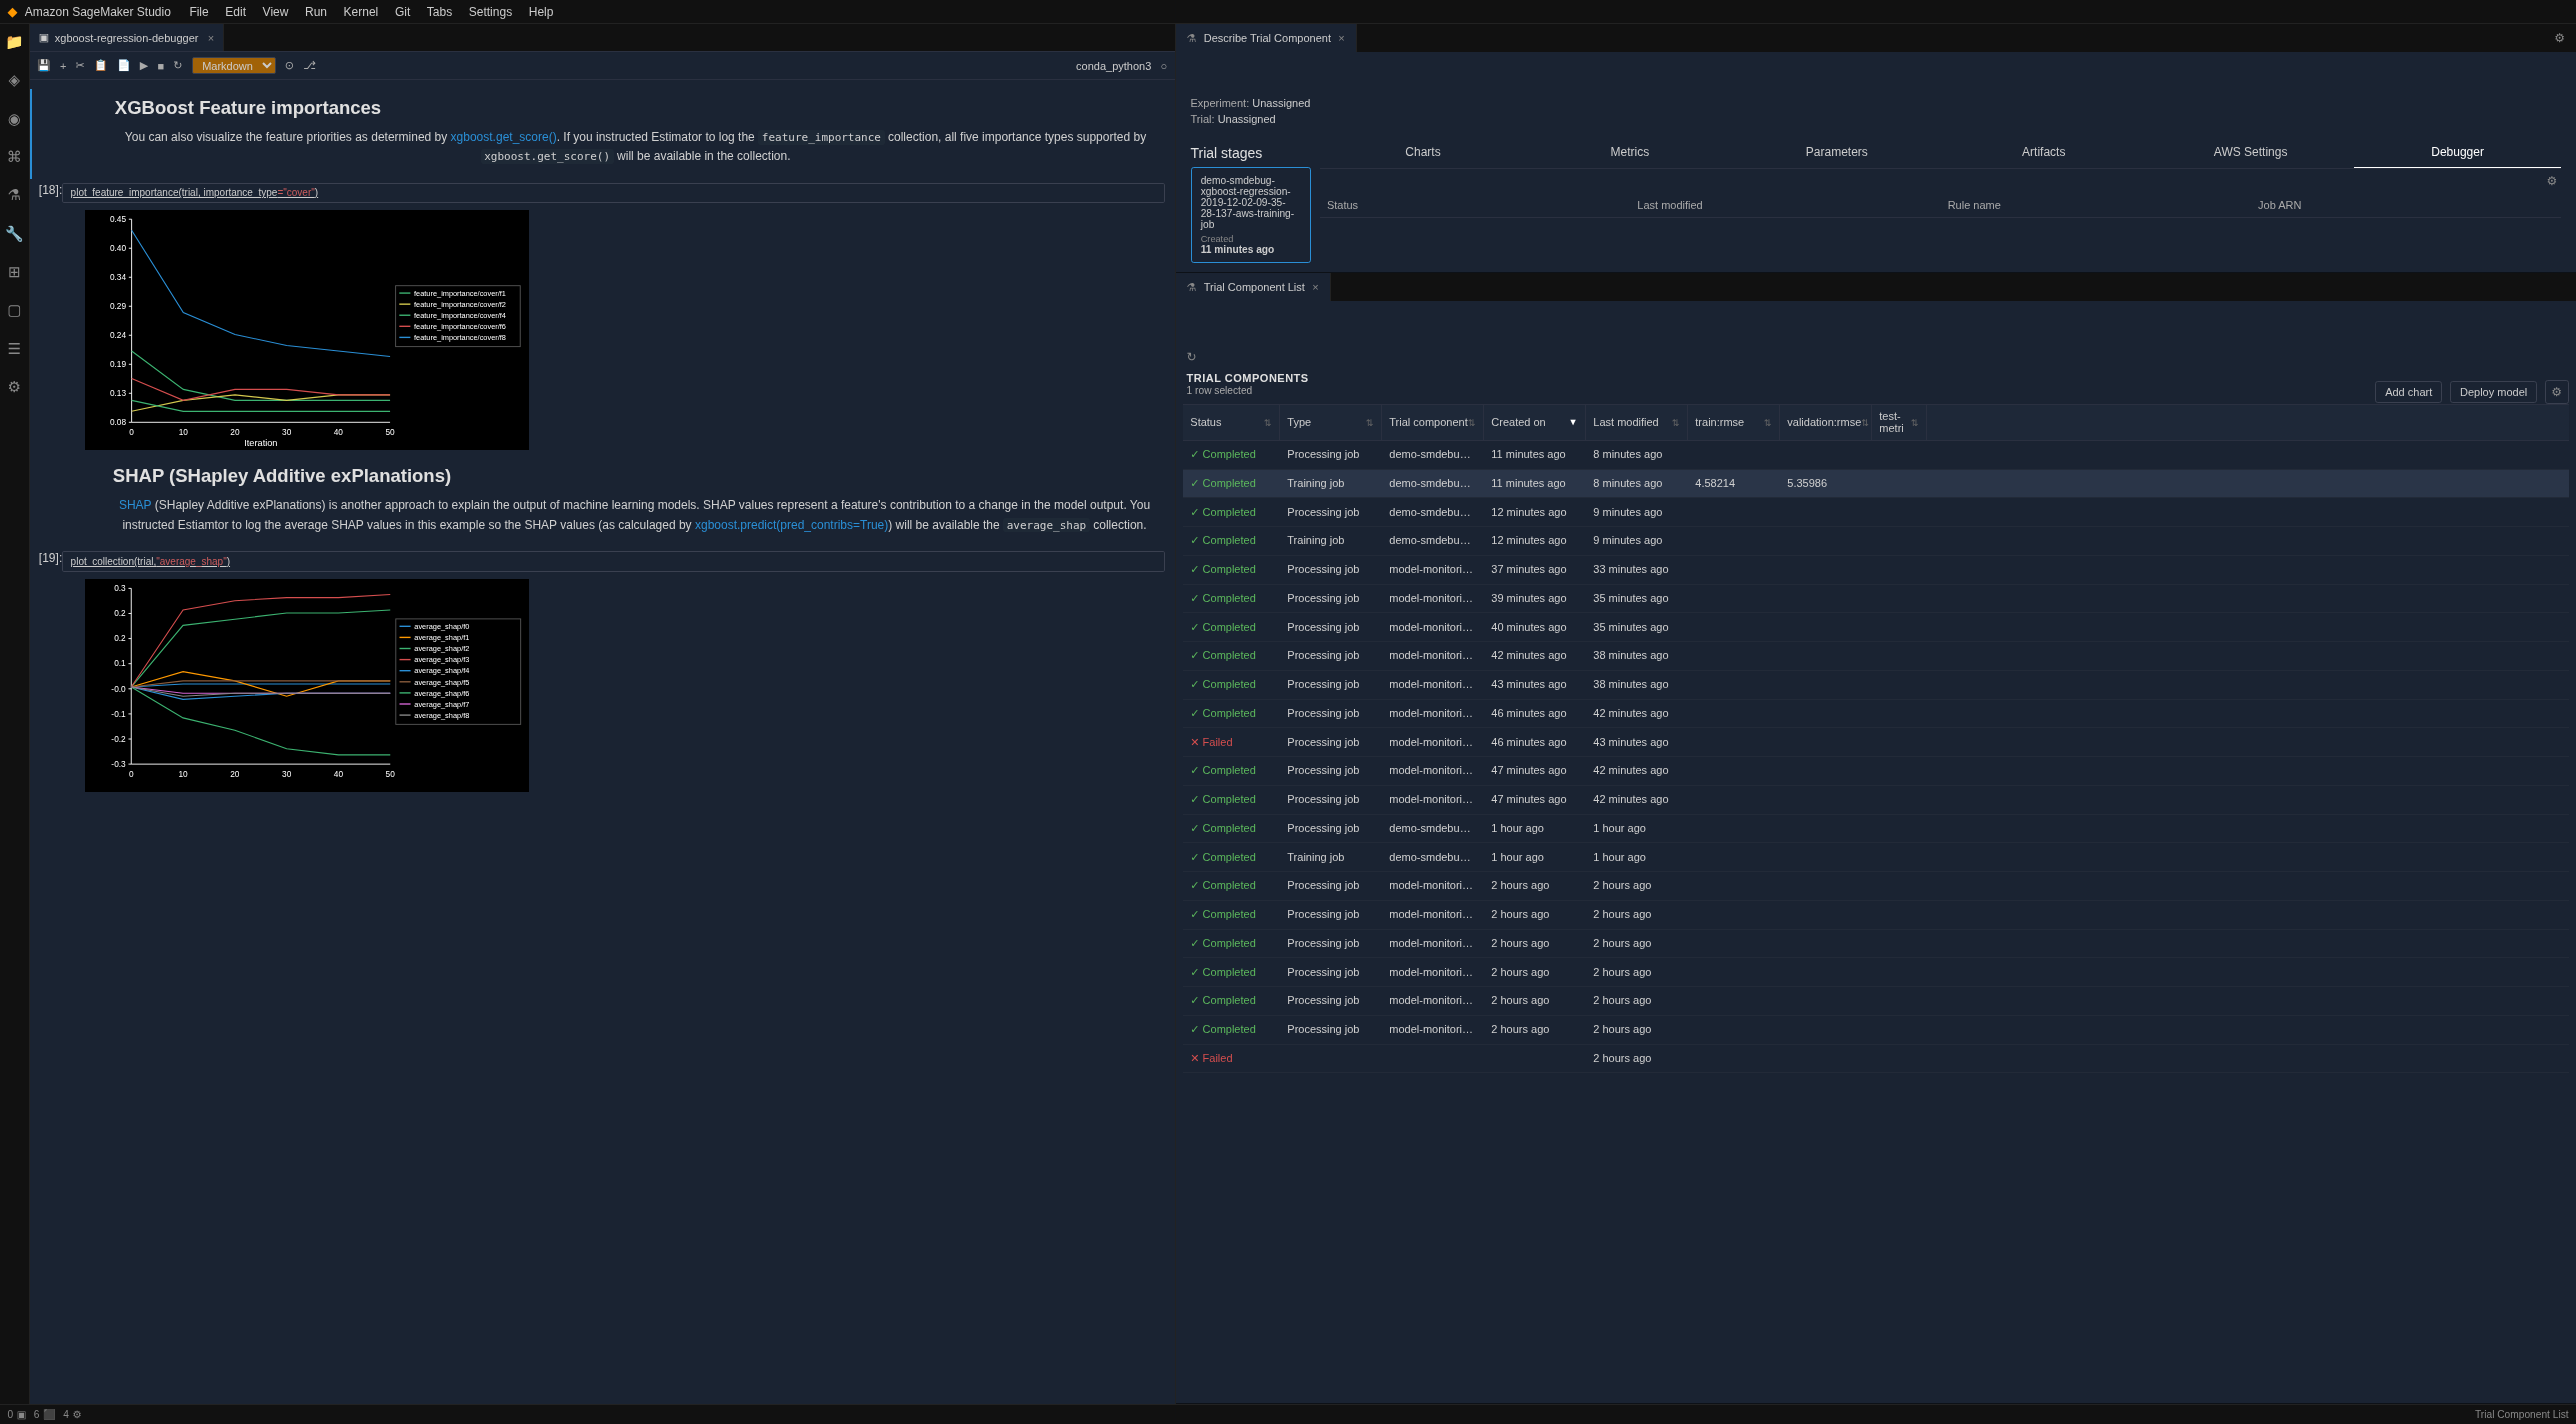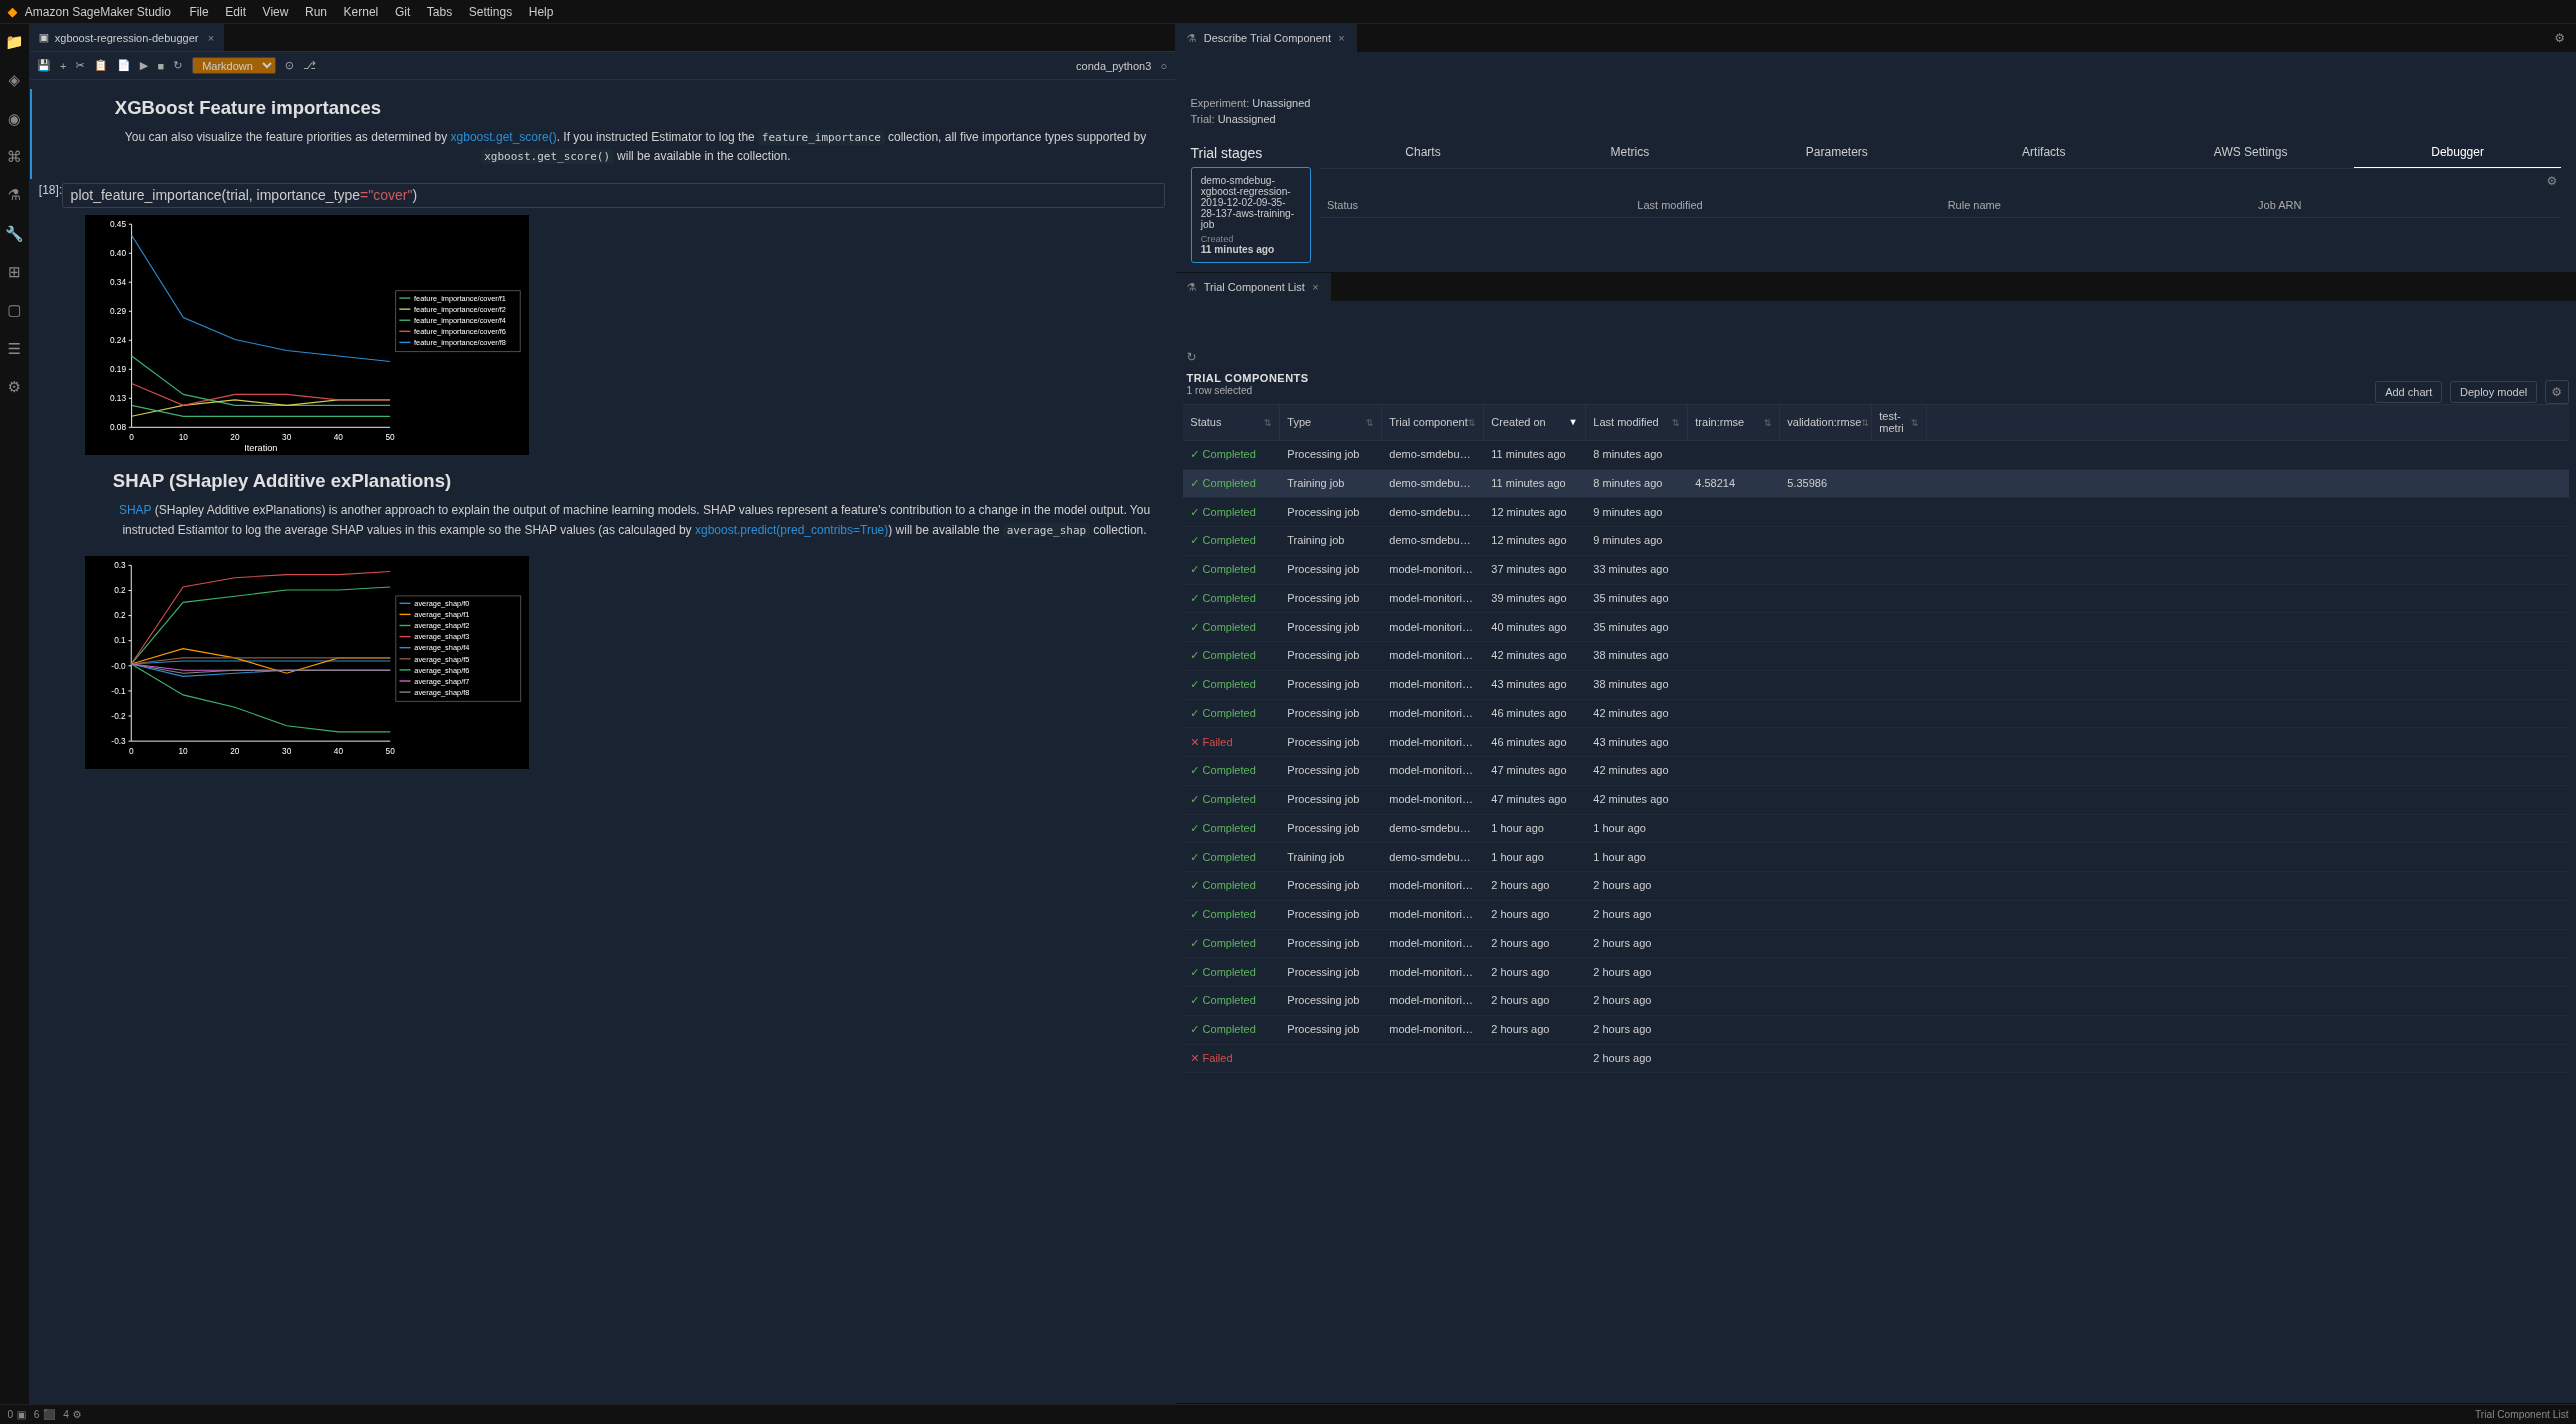--- a/index.html
+++ b/index.html
@@ -35,21 +35,21 @@
 .cell.md .prompt { width: 46px; }
 .cell .prompt { width: 46px; text-align: right; color: #6a8caf; font-family: monospace; font-size: 11px; padding-right: 9.2px; padding-top: 1.8px; }
 .cell.active { border-left: 2.8px solid #2a8fd6; }
 .md-body { flex: 1; padding: 3.7px 9.2px 3.7px 28px; color: #ccc; }
 .md-body h2 { font-size: 18.5px; font-weight: 700; color: #e0e0e0; margin-bottom: 9.2px; }
 .md-body p { font-size: 12px; line-height: 1.6; color: #d0d0d0; margin-bottom: 5.5px; text-align: center; }
 .md-body a { color: #2a8fd6; text-decoration: none; }
 .md-body code { font-family: monospace; background: #1e2936; padding: 0.9px 3.7px; border-radius: 2.8px; font-size: 11px; }
 
 .code-cell { display: flex; padding: 3.7px 9.2px; }
-.code-input { flex: 1; border: 0.9px solid #3a4050; background: #1a2332; padding: 3.7px 7.4px; font-family: monospace; font-size: 14px; color: #ccc; border-radius: 1.8px; }
+.code-input { flex: 1; border: 0.9px solid #3a4050; background: #1a2332; padding: 3.7px 7.4px; font-family: monospace; font-size: 10px; color: #ccc; border-radius: 1.8px; text-decoration: underline; }
 .code-input .fn { color: #ccc; }
 .code-input .str { color: #cd5c5c; }
 
 .output-img { margin-left: 55px; margin-top: 3.7px; margin-bottom: 7.4px; }
 .output-img svg { display: block; background: #000; }
 
 
 .right-panels { flex: 1 1 55%; display: flex; flex-direction: column; min-width: 0; }
 .panel { display: flex; flex-direction: column; background: #1a2332; border-bottom: 0.9px solid #0d1117; }
 .panel.top { flex: 0 0 231px; }
@@ -253,20 +253,26 @@
         <div class="cell md">
           <div class="prompt"></div>
           <div class="md-body">
             <h2>SHAP (SHapley Additive exPlanations)</h2>
             <p>
               <a href="#">SHAP</a><span> (SHapley Additive exPlanations) is another approach to explain the output of machine learning models. SHAP values represent a feature's contribution to a change in the model output. You instructed Estiamtor to log the average SHAP values in this example so the SHAP values (as calculaged by </span><a href="#">xgboost.predict(pred_contribs=True)</a><span>) will be available the </span><code>average_shap</code><span> collection.</span>
             </p>
           </div>
         </div>
 
+        <div class="code-cell">
+          <div class="prompt">[19]:</div>
+          <div class="code-input">
+            <span class="fn">plot_collection(trial,</span><span class="str">"average_shap"</span><span>)</span>
+          </div>
+        </div>
         <div class="output-img">
           <svg id="chart2" width="444" height="213" viewBox="0 0 480 230" style="font-size:13px">
               <path d="M 50 10 L 50 200 L 330 200" stroke="#fff" fill="none"></path>
               <text x="44" y="203" fill="#fff" font-size="9" text-anchor="end">-0.3</text>
               <line x1="47" x2="50" y1="200" y2="200" stroke="#fff"></line>
               <text x="44" y="175.85714285714286" fill="#fff" font-size="9" text-anchor="end">-0.2</text>
               <line x1="47" x2="50" y1="172.85714285714286" y2="172.85714285714286" stroke="#fff"></line>
               <text x="44" y="148.71428571428572" fill="#fff" font-size="9" text-anchor="end">-0.1</text>
               <line x1="47" x2="50" y1="145.71428571428572" y2="145.71428571428572" stroke="#fff"></line>
               <text x="44" y="121.57142857142857" fill="#fff" font-size="9" text-anchor="end">-0.0</text>

